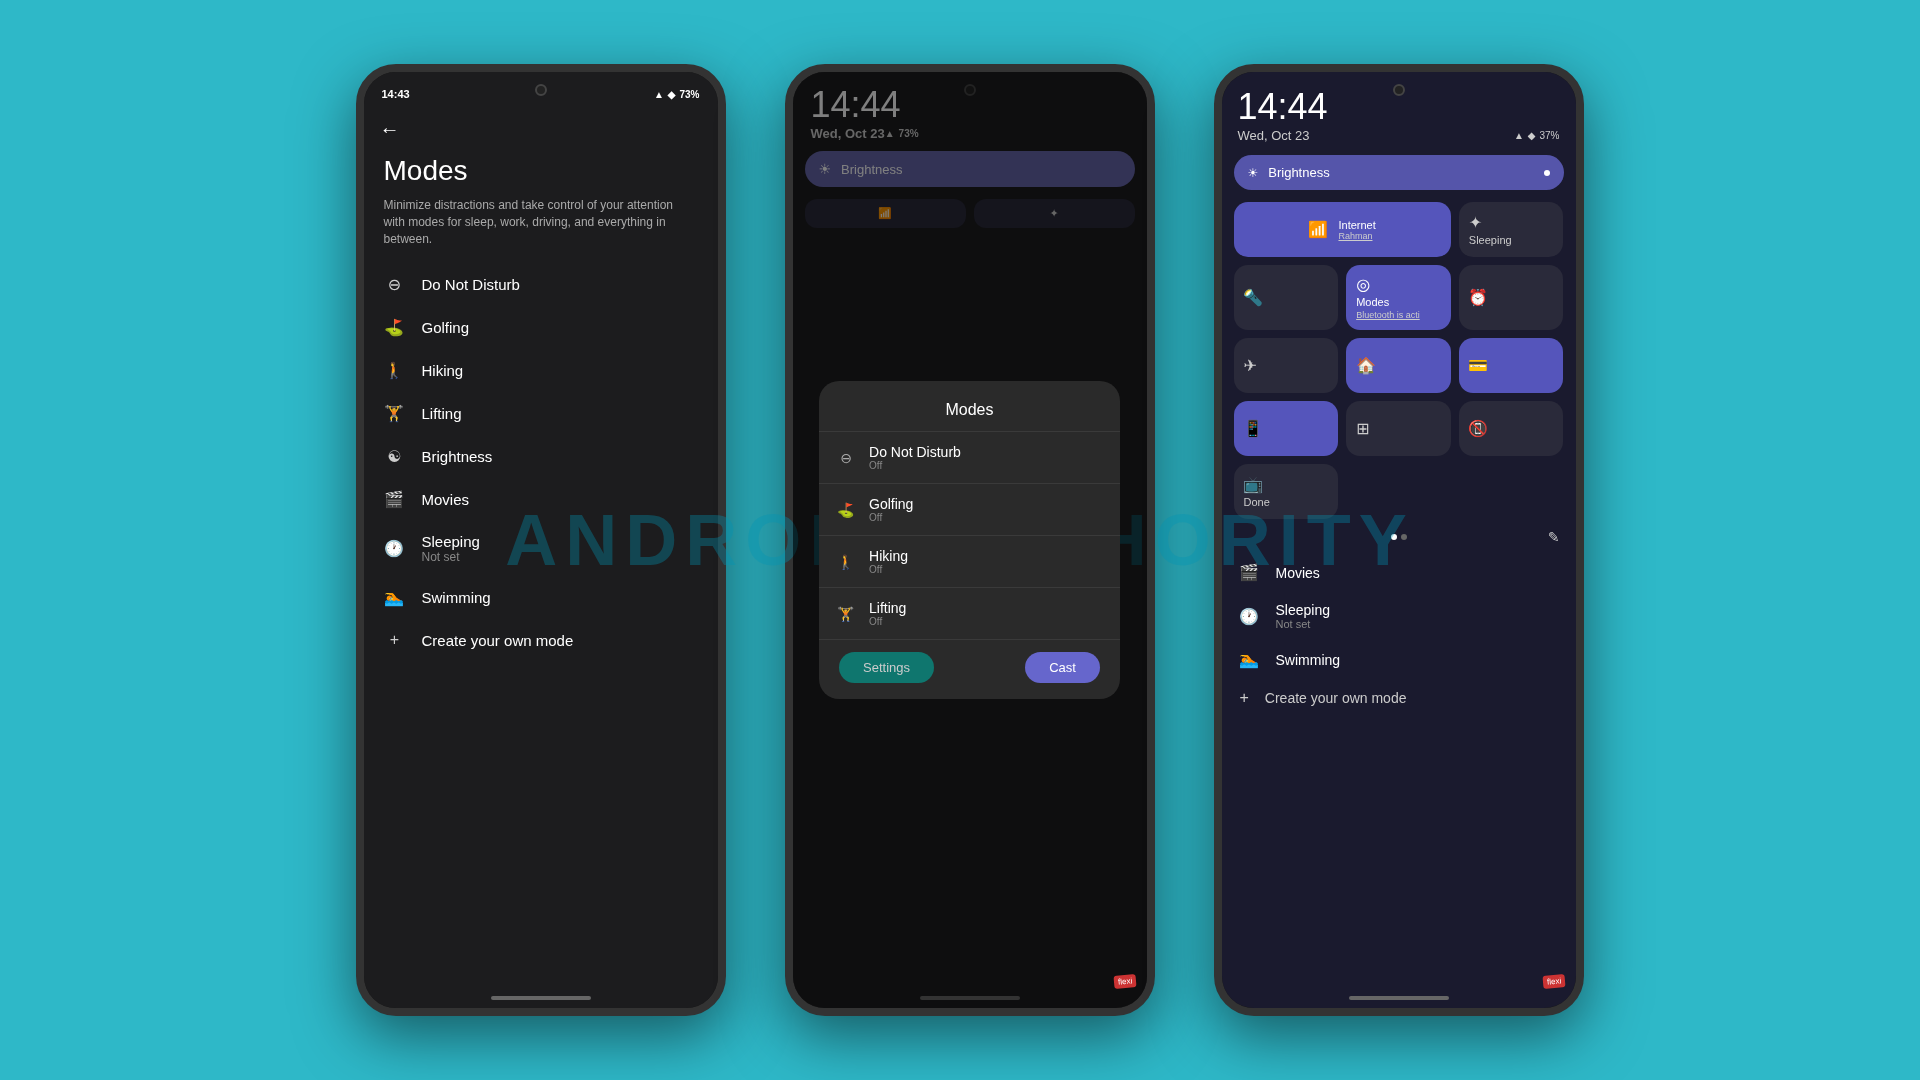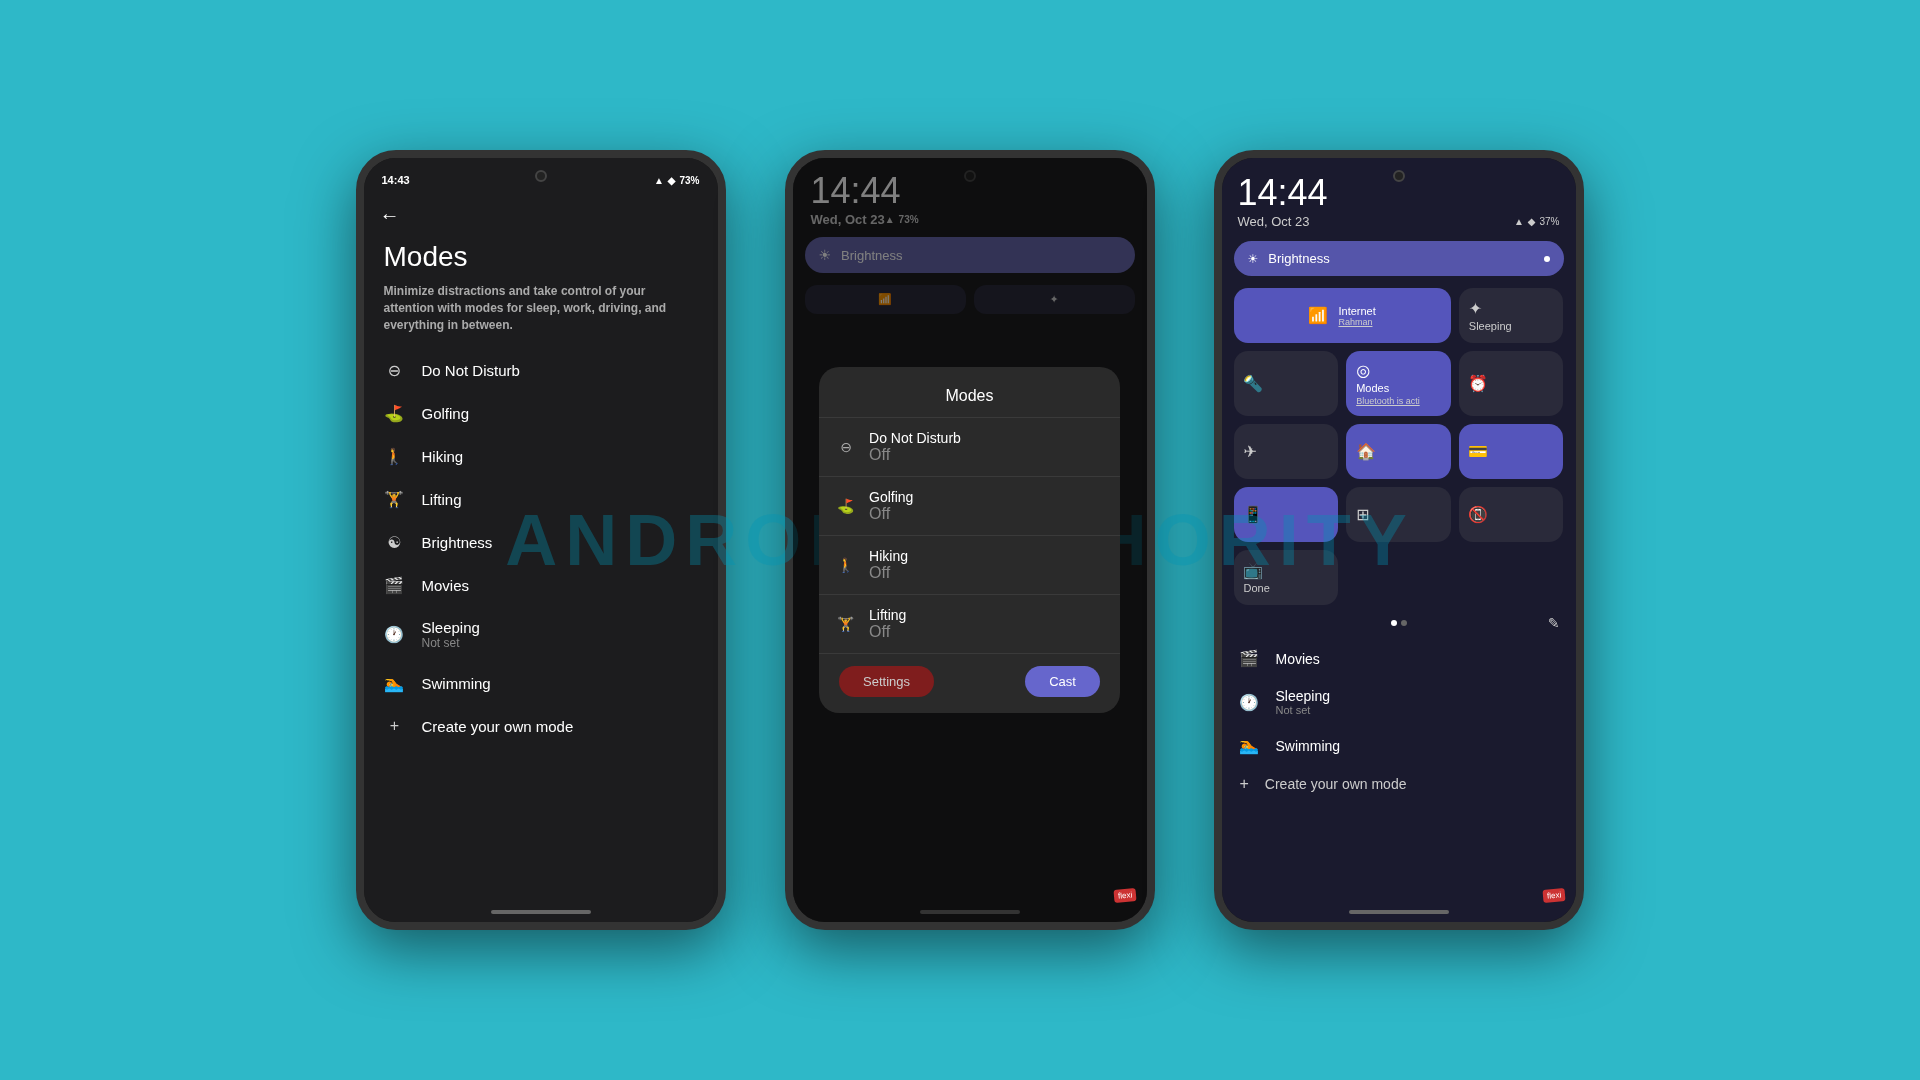--- a/index.html
+++ b/index.html
@@ -11,21 +11,21 @@
       align-items: center;
       justify-content: center;
       gap: 40px;
       font-family: 'Segoe UI', Arial, sans-serif;
       overflow: hidden;
     }
 
     
     .phone {
       width: 370px;
-      height: 780px;
+      height: 952px;
       background: #1a1a1a;
       border-radius: 40px;
       border: 8px solid #333;
       position: relative;
       overflow: hidden;
       display: flex;
       flex-direction: column;
       box-shadow: 0 20px 60px rgba(0,0,0,0.5);
       margin-left: 19px;
     }
@@ -97,21 +97,20 @@
       padding: 8px 20px 4px;
       font-size: 28px;
       font-weight: 400;
       color: #fff;
     }
     .modes-desc {
       padding: 6px 20px 16px;
       font-size: 12px;
       color: #aaa;
       line-height: 1.4;
-      font-weight: bold;
     }
     .mode-item {
       display: flex;
       align-items: center;
       padding: 12px 20px;
       color: #fff;
       font-size: 15px;
       gap: 16px;
     }
     .mode-item-icon {
@@ -190,34 +189,34 @@
     }
     .dialog-mode-item {
       display: flex;
       align-items: center;
       padding: 12px 18px;
       gap: 14px;
       border-bottom: 1px solid #3a3a3a;
     }
     .dialog-mode-icon { font-size: 14px; color: #aaa; width: 18px; text-align: center; }
     .dialog-mode-name { font-size: 14px; color: #fff; }
-    .dialog-mode-status { font-size: 16px; color: #888; }
+    .dialog-mode-status { font-size: 10px; color: #888; }
     .dialog-actions {
       display: flex;
       justify-content: space-between;
       padding: 12px 20px 0;
     }
     .dialog-btn {
       padding: 8px 24px;
       border-radius: 20px;
       font-size: 13px;
       font-weight: 500;
       cursor: pointer;
     }
-    .dialog-btn-settings { background: #7f1d1d; color: #ccc; border: none; }
+    .dialog-btn-settings { background: #0f766e; color: #ccc; border: none; }
     .dialog-btn-done { background: #6666cc; color: #fff; border: none; }
 
     
     .phone3-screen {
       flex: 1;
       background: #1a1a2e;
       color: #fff;
       display: flex;
       flex-direction: column;
       font-size: 12px;

